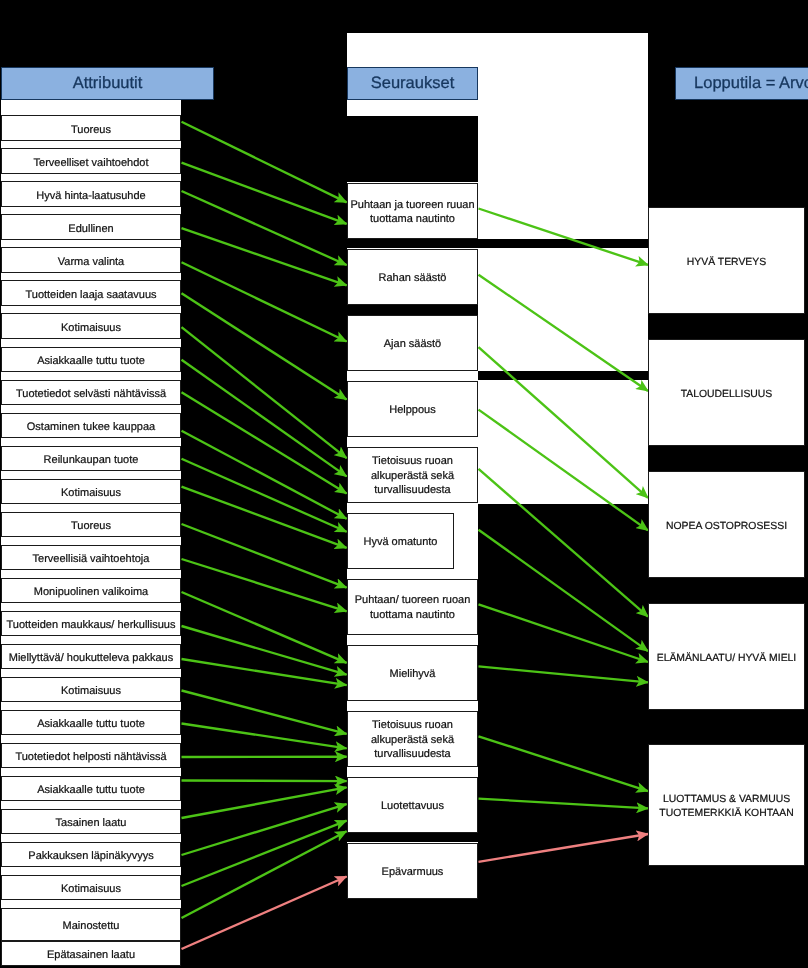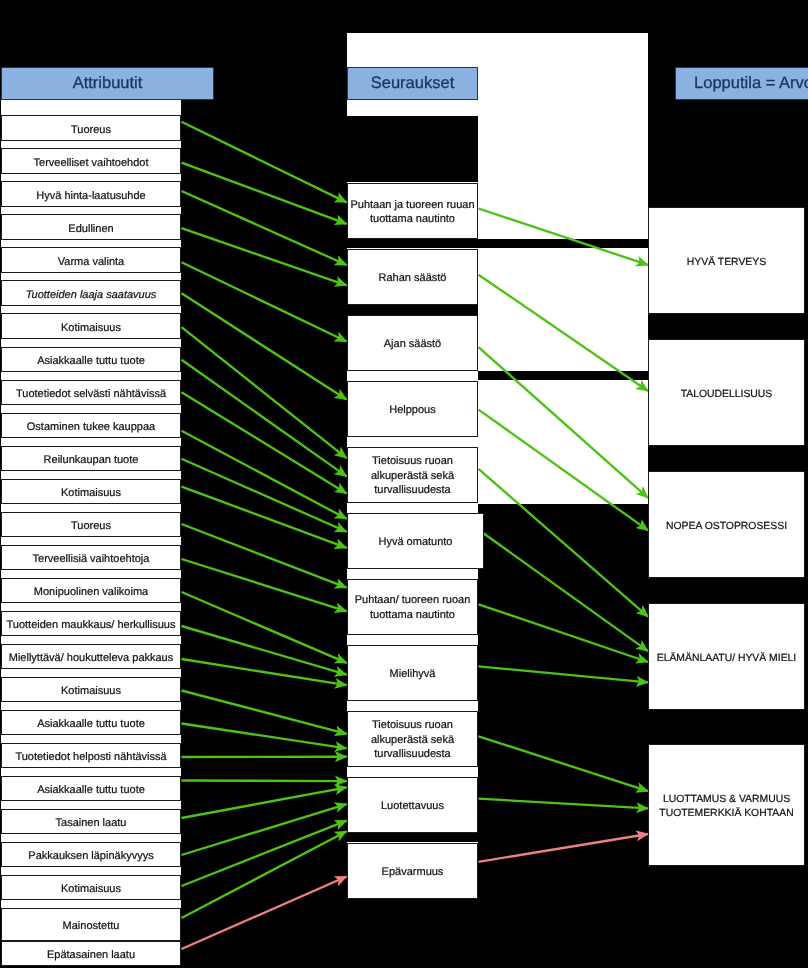--- a/index.html
+++ b/index.html
@@ -101,21 +101,21 @@
     </div>
   <div class="node lnode" style="left:1px;top:181.432px;width:180px;height:25.5px;">
       <span>Hyvä hinta-laatusuhde</span>
     </div>
   <div class="node lnode" style="left:1px;top:247.464px;width:180px;height:25.5px;">
       <span>Varma valinta</span>
     </div>
   <div class="node lnode" style="left:1px;top:214.448px;width:180px;height:25.5px;">
       <span>Edullinen</span>
     </div>
-  <div class="node lnode" style="left:1px;top:280.48px;width:180px;height:25.5px;font-style:italic;">
+  <div class="node lnode" style="left:1px;top:280.48px;width:180px;height:25.5px;">
       <span>Tuotteiden laaja saatavuus</span>
     </div>
   <div class="node lnode" style="left:1px;top:313.496px;width:180px;height:25.5px;">
       <span>Kotimaisuus</span>
     </div>
   <div class="node lnode" style="left:1px;top:346.512px;width:180px;height:25.5px;">
       <span>Asiakkaalle tuttu tuote</span>
     </div>
   <div class="node lnode" style="left:1px;top:379.528px;width:180px;height:25.5px;">
       <span>Tuotetiedot selvästi nähtävissä</span>
@@ -179,21 +179,21 @@
     </div>
   <div class="node mnode" style="left:347px;top:315.04px;width:131px;height:56.2px;">
       <span>Ajan säästö</span>
     </div>
   <div class="node mnode" style="left:347px;top:381.01px;width:131px;height:56.2px;">
       <span>Helppous</span>
     </div>
   <div class="node mnode" style="left:347px;top:446.98px;width:131px;height:56.2px;">
       <span>Tietoisuus ruoan alkuperästä sekä turvallisuudesta</span>
     </div>
-  <div class="node mnode" style="left:347px;top:512.95px;width:137px;height:56.2px;">
+  <div class="node mnode" style="left:347px;top:512.95px;width:107px;height:56.2px;">
       <span>Hyvä omatunto</span>
     </div>
   <div class="node mnode" style="left:347px;top:578.92px;width:131px;height:56.2px;">
       <span>Puhtaan/ tuoreen ruoan tuottama nautinto</span>
     </div>
   <div class="node mnode" style="left:347px;top:644.89px;width:131px;height:56.2px;">
       <span>Mielihyvä</span>
     </div>
   <div class="node mnode" style="left:347px;top:710.86px;width:131px;height:56.2px;">
       <span>Tietoisuus ruoan alkuperästä sekä turvallisuudesta</span>

